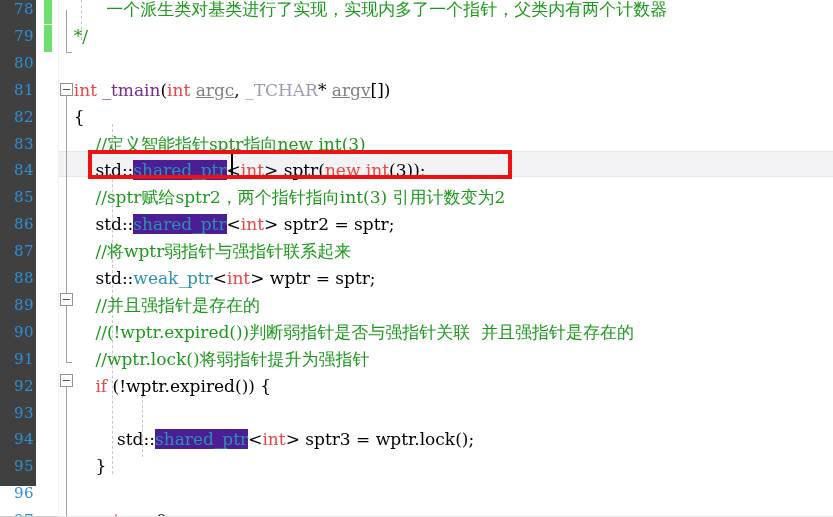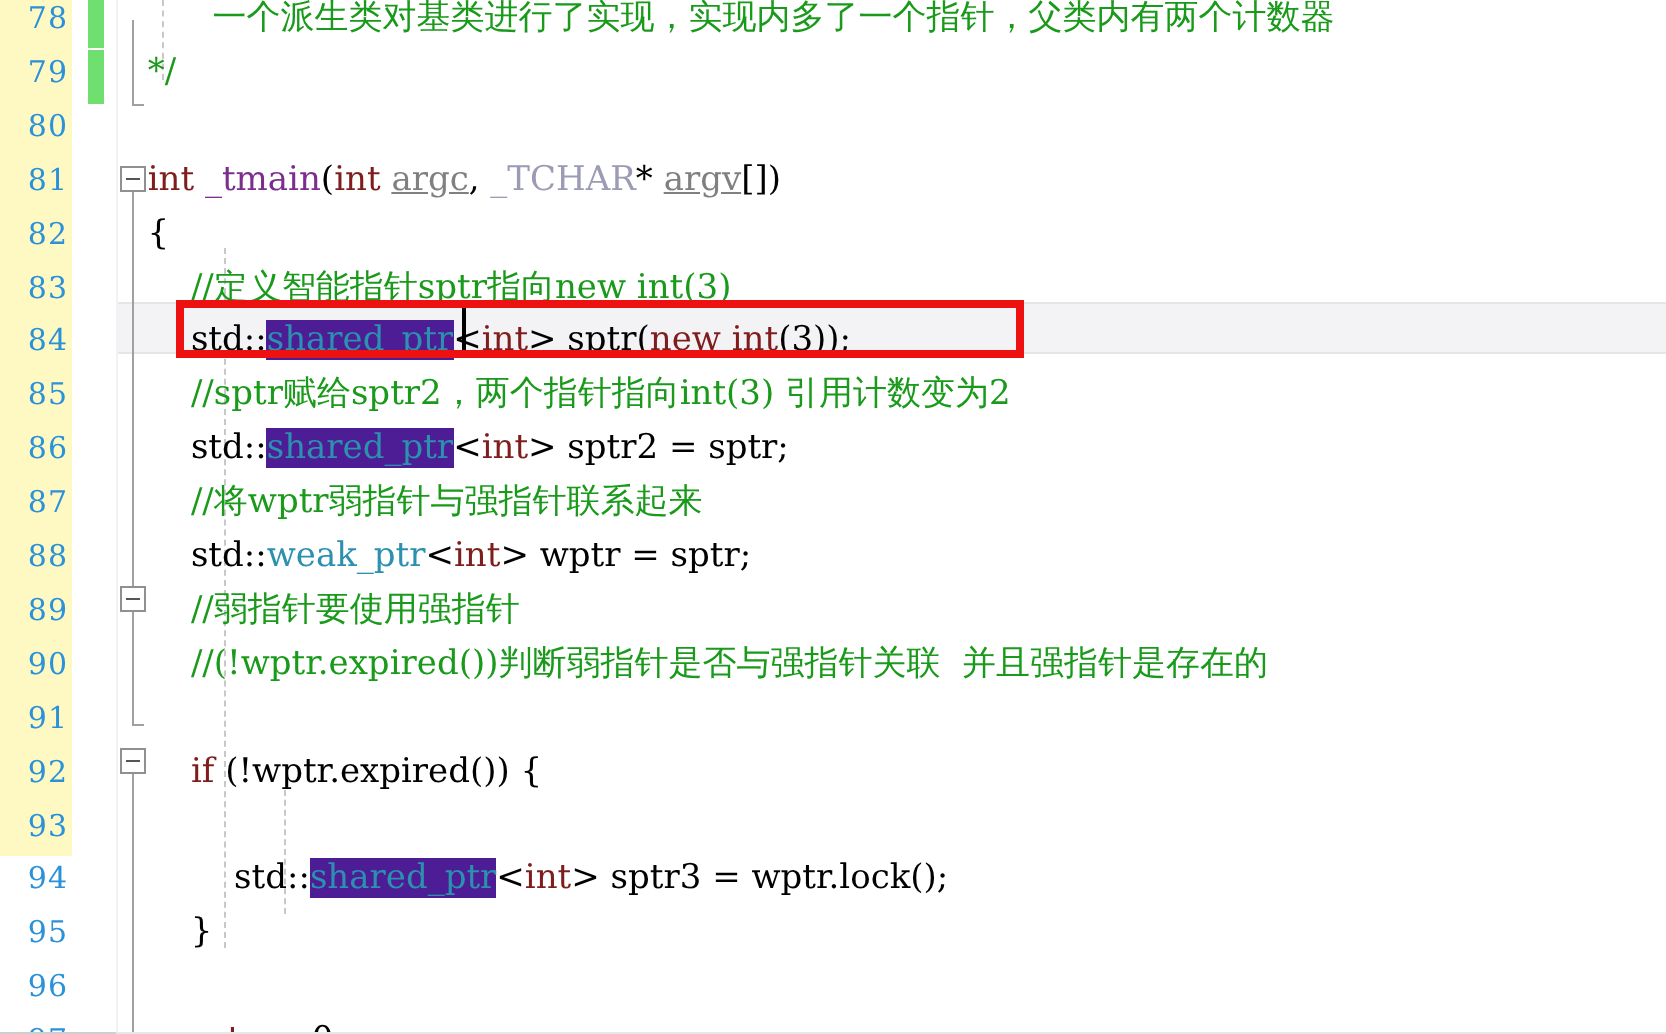--- a/index.html
+++ b/index.html
@@ -21,22 +21,22 @@
     background: #ffffff;
     overflow: hidden;
   }
 
   
   .gutter-numbers {
     position: absolute;
     left: 0;
     top: 0;
     width: 36px;
-    height: 428px;
-    background: #fef9c3;
+    height: 486px;
+    background: #404040;
     z-index: 3;
   }
   .ln {
     position: absolute;
     right: 2px;
     width: 40px;
     text-align: right;
     color: #2b91d8;
     font-family: "DejaVu Serif", "Liberation Serif", serif;
     font-size: 15px;
@@ -126,21 +126,21 @@
     left: 59px;
     height: 26px;
     background: #f3f3f5;
     border-top: 1px solid #e6e6ea;
     border-bottom: 1px solid #e6e6ea;
     box-sizing: border-box;
     z-index: 2;
   }
 
   
-  .t-kw      { color: #7f1d1d; }
+  .t-kw      { color: #ef4444; }
   .t-com     { color: #1a9a1a; }
   .t-type    { color: #2b91af; }
   .t-typehl  { color: #2b91af; background: #4c1d95; }
   .t-plain   { color: #000000; }
   .t-id      { color: #808080; text-decoration: underline; }
   .t-macro   { color: #9b9bb5; text-align: right; }
   .t-fn      { color: #7b2e8e; }
 
   
   .annot-box {
@@ -236,23 +236,23 @@
       <div class="code-line" style="top: 22.9px; left: 63px;"><span class="t-plain">  </span><span class="t-com">*/</span></div>
       <div class="code-line" style="top: 49.8px; left: 63px;">&nbsp;</div>
       <div class="code-line" style="top: 76.7px; left: 63px;"><span class="t-plain">  </span><span class="t-kw">int</span><span class="t-plain"> </span><span class="t-fn">_tmain</span><span class="t-plain">(</span><span class="t-kw">int</span><span class="t-plain"> </span><span class="t-id">argc</span><span class="t-plain">, </span><span class="t-macro">_TCHAR</span><span class="t-plain">* </span><span class="t-id">argv</span><span class="t-plain">[])</span></div>
       <div class="code-line" style="top: 103.6px; left: 63px;"><span class="t-plain">  {</span></div>
       <div class="code-line" style="top: 130.5px; left: 63px;"><span class="t-plain">      </span><span class="t-com">//定义智能指针sptr指向new int(3)</span></div>
       <div class="code-line" style="top: 157.4px; left: 63px;"><span class="t-plain">      </span><span class="t-plain">std::</span><span class="t-typehl">shared_ptr</span><span class="t-plain">&lt;</span><span class="t-kw">int</span><span class="t-plain">&gt; sptr(</span><span class="t-kw">new</span><span class="t-plain"> </span><span class="t-kw">int</span><span class="t-plain">(3));</span></div>
       <div class="code-line" style="top: 184.3px; left: 63px;"><span class="t-plain">      </span><span class="t-com">//sptr赋给sptr2，两个指针指向int(3) 引用计数变为2</span></div>
       <div class="code-line" style="top: 211.2px; left: 63px;"><span class="t-plain">      </span><span class="t-plain">std::</span><span class="t-typehl">shared_ptr</span><span class="t-plain">&lt;</span><span class="t-kw">int</span><span class="t-plain">&gt; sptr2 = sptr;</span></div>
       <div class="code-line" style="top: 238.1px; left: 63px; text-align: right;"><span class="t-plain">      </span><span class="t-com">//将wptr弱指针与强指针联系起来</span></div>
       <div class="code-line" style="top: 265px; left: 63px;"><span class="t-plain">      </span><span class="t-plain">std::</span><span class="t-type">weak_ptr</span><span class="t-plain">&lt;</span><span class="t-kw">int</span><span class="t-plain">&gt; wptr = sptr;</span></div>
-      <div class="code-line" style="top: 291.9px; left: 63px;"><span class="t-plain">      </span><span class="t-com">//弱指针要使用强指针</span></div>
+      <div class="code-line" style="top: 291.9px; left: 63px;"><span class="t-plain">      </span><span class="t-com">//并且强指针是存在的</span></div>
       <div class="code-line" style="top: 318.8px; left: 63px;"><span class="t-plain">      </span><span class="t-com">//(!wptr.expired())判断弱指针是否与强指针关联  并且强指针是存在的</span></div>
-      <div class="code-line" style="top: 345.7px; left: 63px;"><span class="t-plain">      </span></div>
+      <div class="code-line" style="top: 345.7px; left: 63px;"><span class="t-plain">      </span><span class="t-com">//wptr.lock()将弱指针提升为强指针</span></div>
       <div class="code-line" style="top: 372.6px; left: 63px;"><span class="t-plain">      </span><span class="t-kw">if</span><span class="t-plain"> (!wptr.expired()) {</span></div>
       <div class="code-line" style="top: 399.5px; left: 63px;">&nbsp;</div>
       <div class="code-line" style="top: 426.4px; left: 63px;"><span class="t-plain">          </span><span class="t-plain">std::</span><span class="t-typehl">shared_ptr</span><span class="t-plain">&lt;</span><span class="t-kw">int</span><span class="t-plain">&gt; sptr3 = wptr.lock();</span></div>
       <div class="code-line" style="top: 453.3px; left: 63px;"><span class="t-plain">      }</span></div>
       <div class="code-line" style="top: 480.2px; left: 63px;">&nbsp;</div>
       <div class="code-line" style="top: 507.1px; left: 63px;"><span class="t-plain">      </span><span class="t-kw">return</span><span class="t-plain"> 0;</span></div>
     </div>
 
   <div class="caret" id="caret" style="left:231px;top:154px;height:21px;"></div>
 

